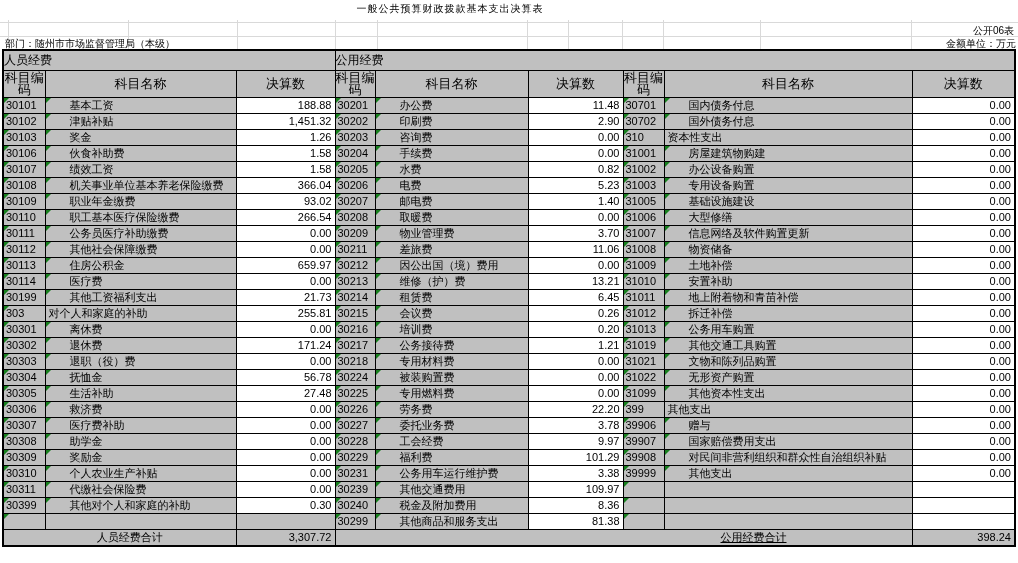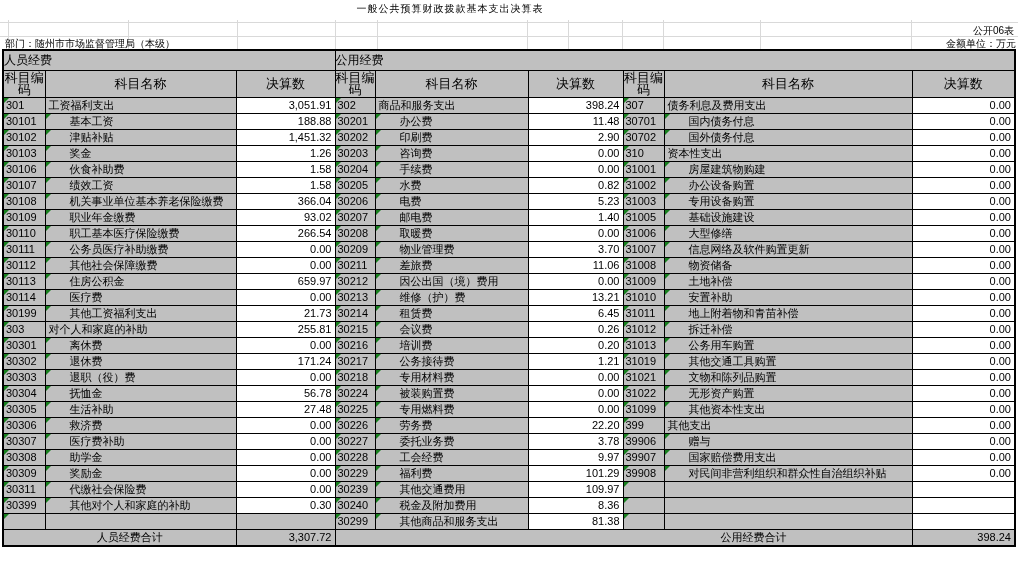--- a/index.html
+++ b/index.html
@@ -54,21 +54,21 @@
   td.name { background:var(--gray); padding-left:3px; position:relative; }
   td.name.child { padding-left:24px; }
   td.val  { background:#ffffff; text-align:right; padding-right:3px; }
   td.val.grayval { background:var(--gray); }
   .tri {
     position:absolute; left:0; top:0; width:0; height:0;
     border-top:5px solid var(--green); border-right:5px solid transparent;
   }
   tr.totals td { background:var(--gray); height:15px; }
   td.total-label { text-align:center; padding-left:20px; }
-  td.total-label.public { padding-left:260px; }
+  td.total-label.public { padding-left:260px;text-decoration:underline; }
   td.total-val { text-align:right; padding-right:3px; }
 </style>
 </head>
 <body>
 
 <div class="gl-h" style="top:22px;"></div>
 <div class="gl-h" style="top:36px;"></div>
 <div class="gl-v" style="left:8px;"></div>
 <div class="gl-v" style="left:128px;"></div>
 <div class="gl-v" style="left:237px;"></div>
@@ -110,31 +110,20 @@
       <th class="chead">科目编码</th>
       <th class="chead">科目名称</th>
       <th class="chead">决算数</th>
       <th class="chead">科目编码</th>
       <th class="chead">科目名称</th>
       <th class="chead">决算数</th>
     </tr>
   </thead>
   <tbody>
       <tr>
-        <td class="code"><span class="tri"></span>301</td>
-        <td class="name">工资福利支出</td>
-        <td class="val">3,051.91</td>
-        <td class="code"><span class="tri"></span>302</td>
-        <td class="name">商品和服务支出</td>
-        <td class="val">398.24</td>
-        <td class="code"><span class="tri"></span>307</td>
-        <td class="name">债务利息及费用支出</td>
-        <td class="val">0.00</td>
-      </tr>
-      <tr>
         <td class="code"><span class="tri"></span>30101</td>
         <td class="name child"><span class="tri"></span>基本工资</td>
         <td class="val">188.88</td>
         <td class="code"><span class="tri"></span>30201</td>
         <td class="name child"><span class="tri"></span>办公费</td>
         <td class="val">11.48</td>
         <td class="code"><span class="tri"></span>30701</td>
         <td class="name child"><span class="tri"></span>国内债务付息</td>
         <td class="val">0.00</td>
       </tr>
@@ -371,20 +360,31 @@
       </tr>
       <tr>
         <td class="code"><span class="tri"></span>30309</td>
         <td class="name child"><span class="tri"></span>奖励金</td>
         <td class="val">0.00</td>
         <td class="code"><span class="tri"></span>30229</td>
         <td class="name child"><span class="tri"></span>福利费</td>
         <td class="val">101.29</td>
         <td class="code"><span class="tri"></span>39908</td>
         <td class="name child"><span class="tri"></span>对民间非营利组织和群众性自治组织补贴</td>
+        <td class="val">0.00</td>
+      </tr>
+      <tr>
+        <td class="code"><span class="tri"></span>30310</td>
+        <td class="name child"><span class="tri"></span>个人农业生产补贴</td>
+        <td class="val">0.00</td>
+        <td class="code"><span class="tri"></span>30231</td>
+        <td class="name child"><span class="tri"></span>公务用车运行维护费</td>
+        <td class="val">3.38</td>
+        <td class="code"><span class="tri"></span>39999</td>
+        <td class="name child"><span class="tri"></span>其他支出</td>
         <td class="val">0.00</td>
       </tr>
       <tr>
         <td class="code"><span class="tri"></span>30311</td>
         <td class="name child"><span class="tri"></span>代缴社会保险费</td>
         <td class="val">0.00</td>
         <td class="code"><span class="tri"></span>30239</td>
         <td class="name child"><span class="tri"></span>其他交通费用</td>
         <td class="val">109.97</td>
         <td class="code">

